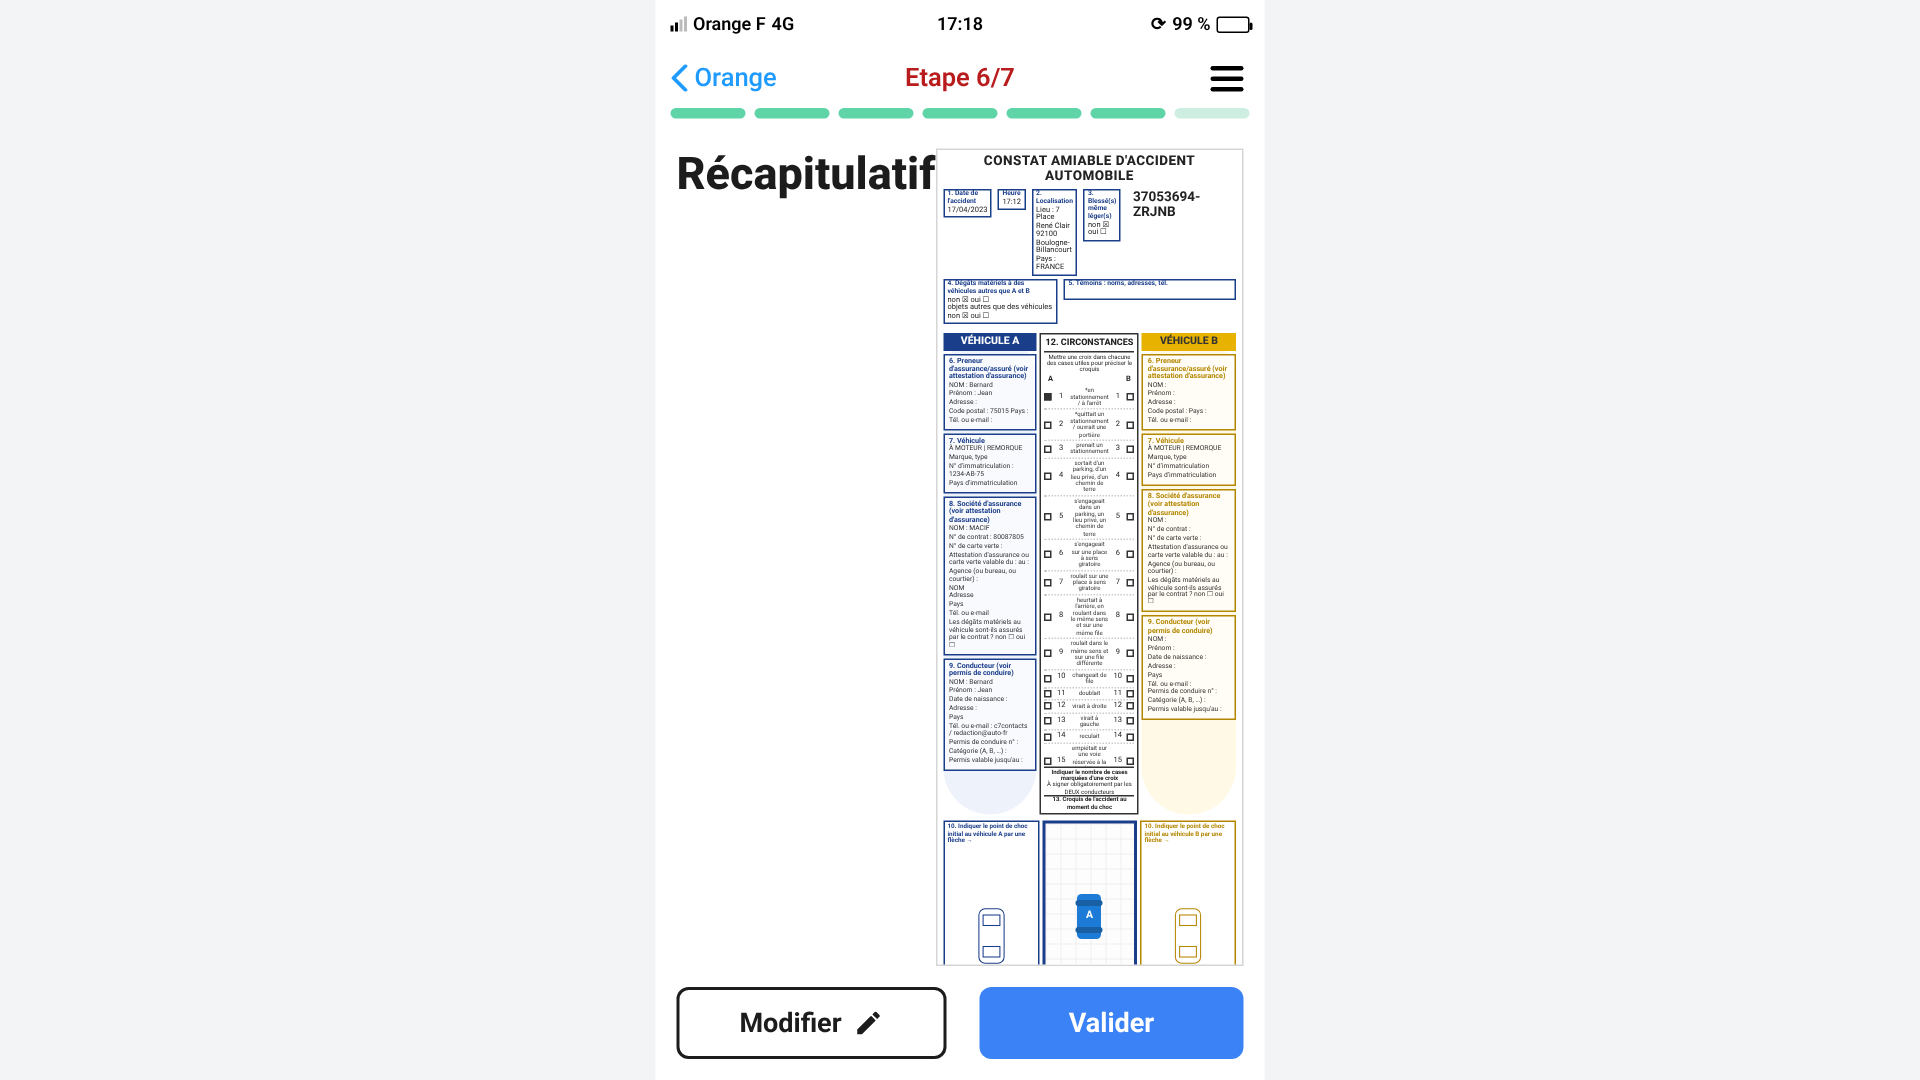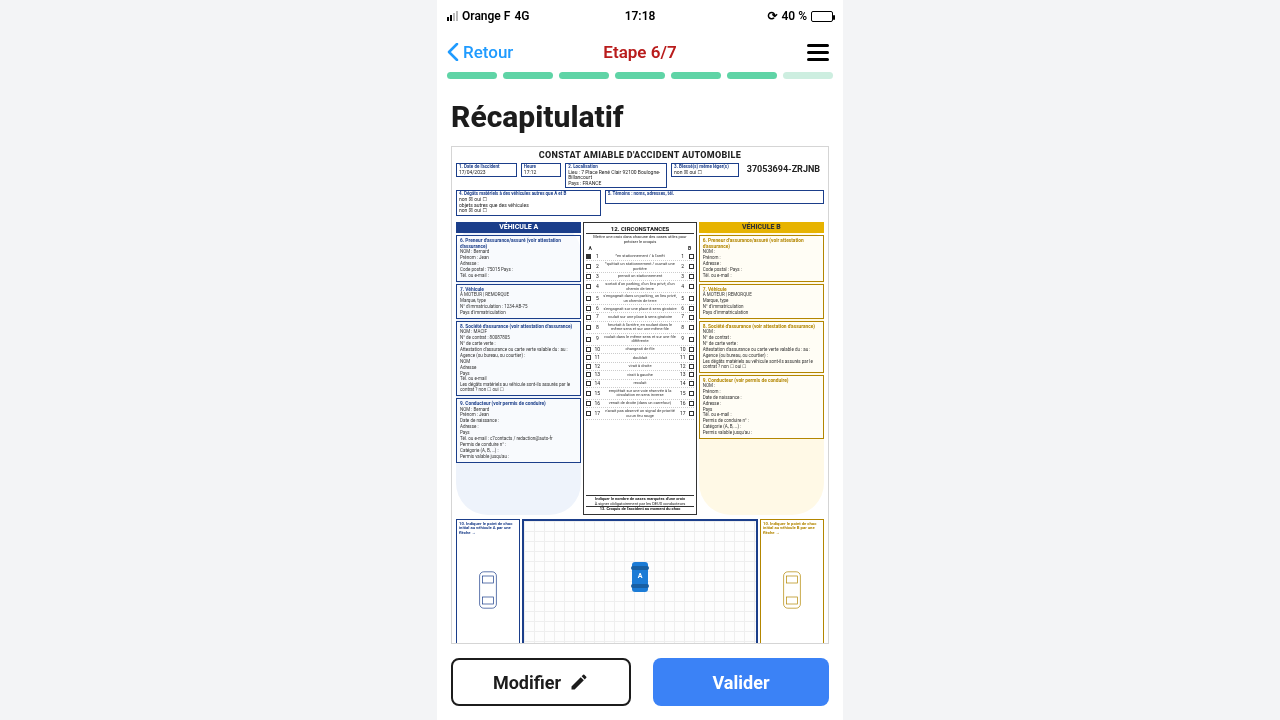--- a/index.html
+++ b/index.html
@@ -46,21 +46,21 @@
   .menu-btn span { width:22px; height:3px; background:#000; border-radius:2px; }
   .progress {
     display:flex; gap:6px; padding: 0 10px 6px 10px;
   }
   .progress .seg {
     flex:1; height:7px; border-radius:4px; background:#5fd4a6;
   }
   .progress .seg.inactive { background:#cdeee0; }
   .content {
     flex:1; padding: 14px 14px 0 14px; overflow:hidden;
-    display:flex; flex-direction:column;
+    display:flex; flex-direction:row;
   }
   h1.page-title { font-size:30px; font-weight:800; color:#1c1c1c; margin-bottom:12px; }
   .doc-wrap {
     flex:1;
     border:1px solid #d5d5d5;
     background:#fff;
     position:relative;
     overflow:hidden;
   }
   
@@ -164,31 +164,31 @@
           <span></span>
           <span></span>
           <span></span>
         </span>
       <span>Orange F</span>
       <span>4G</span>
     </div>
     <div class="status-center">17:18</div>
     <div class="status-right">
       <span>⟳</span>
-      <span>40 %</span>
+      <span>99 %</span>
       <span class="battery"><span class="fill"></span></span>
     </div>
   </div>
 
   <div class="nav-bar">
     <div class="back-btn">
       <svg width="12" height="18" viewBox="0 0 12 18">
           <path d="M10 1 L2 9 L10 17" stroke="#1f9bff" stroke-width="2.5" fill="none" stroke-linecap="round" stroke-linejoin="round"></path>
         </svg>
-      <span>Retour</span>
+      <span>Orange</span>
     </div>
     <div class="nav-title">Etape 6/7</div>
     <div class="menu-btn">
       <span></span>
         <span></span>
         <span></span>
     </div>
   </div>
 
   <div class="progress">

